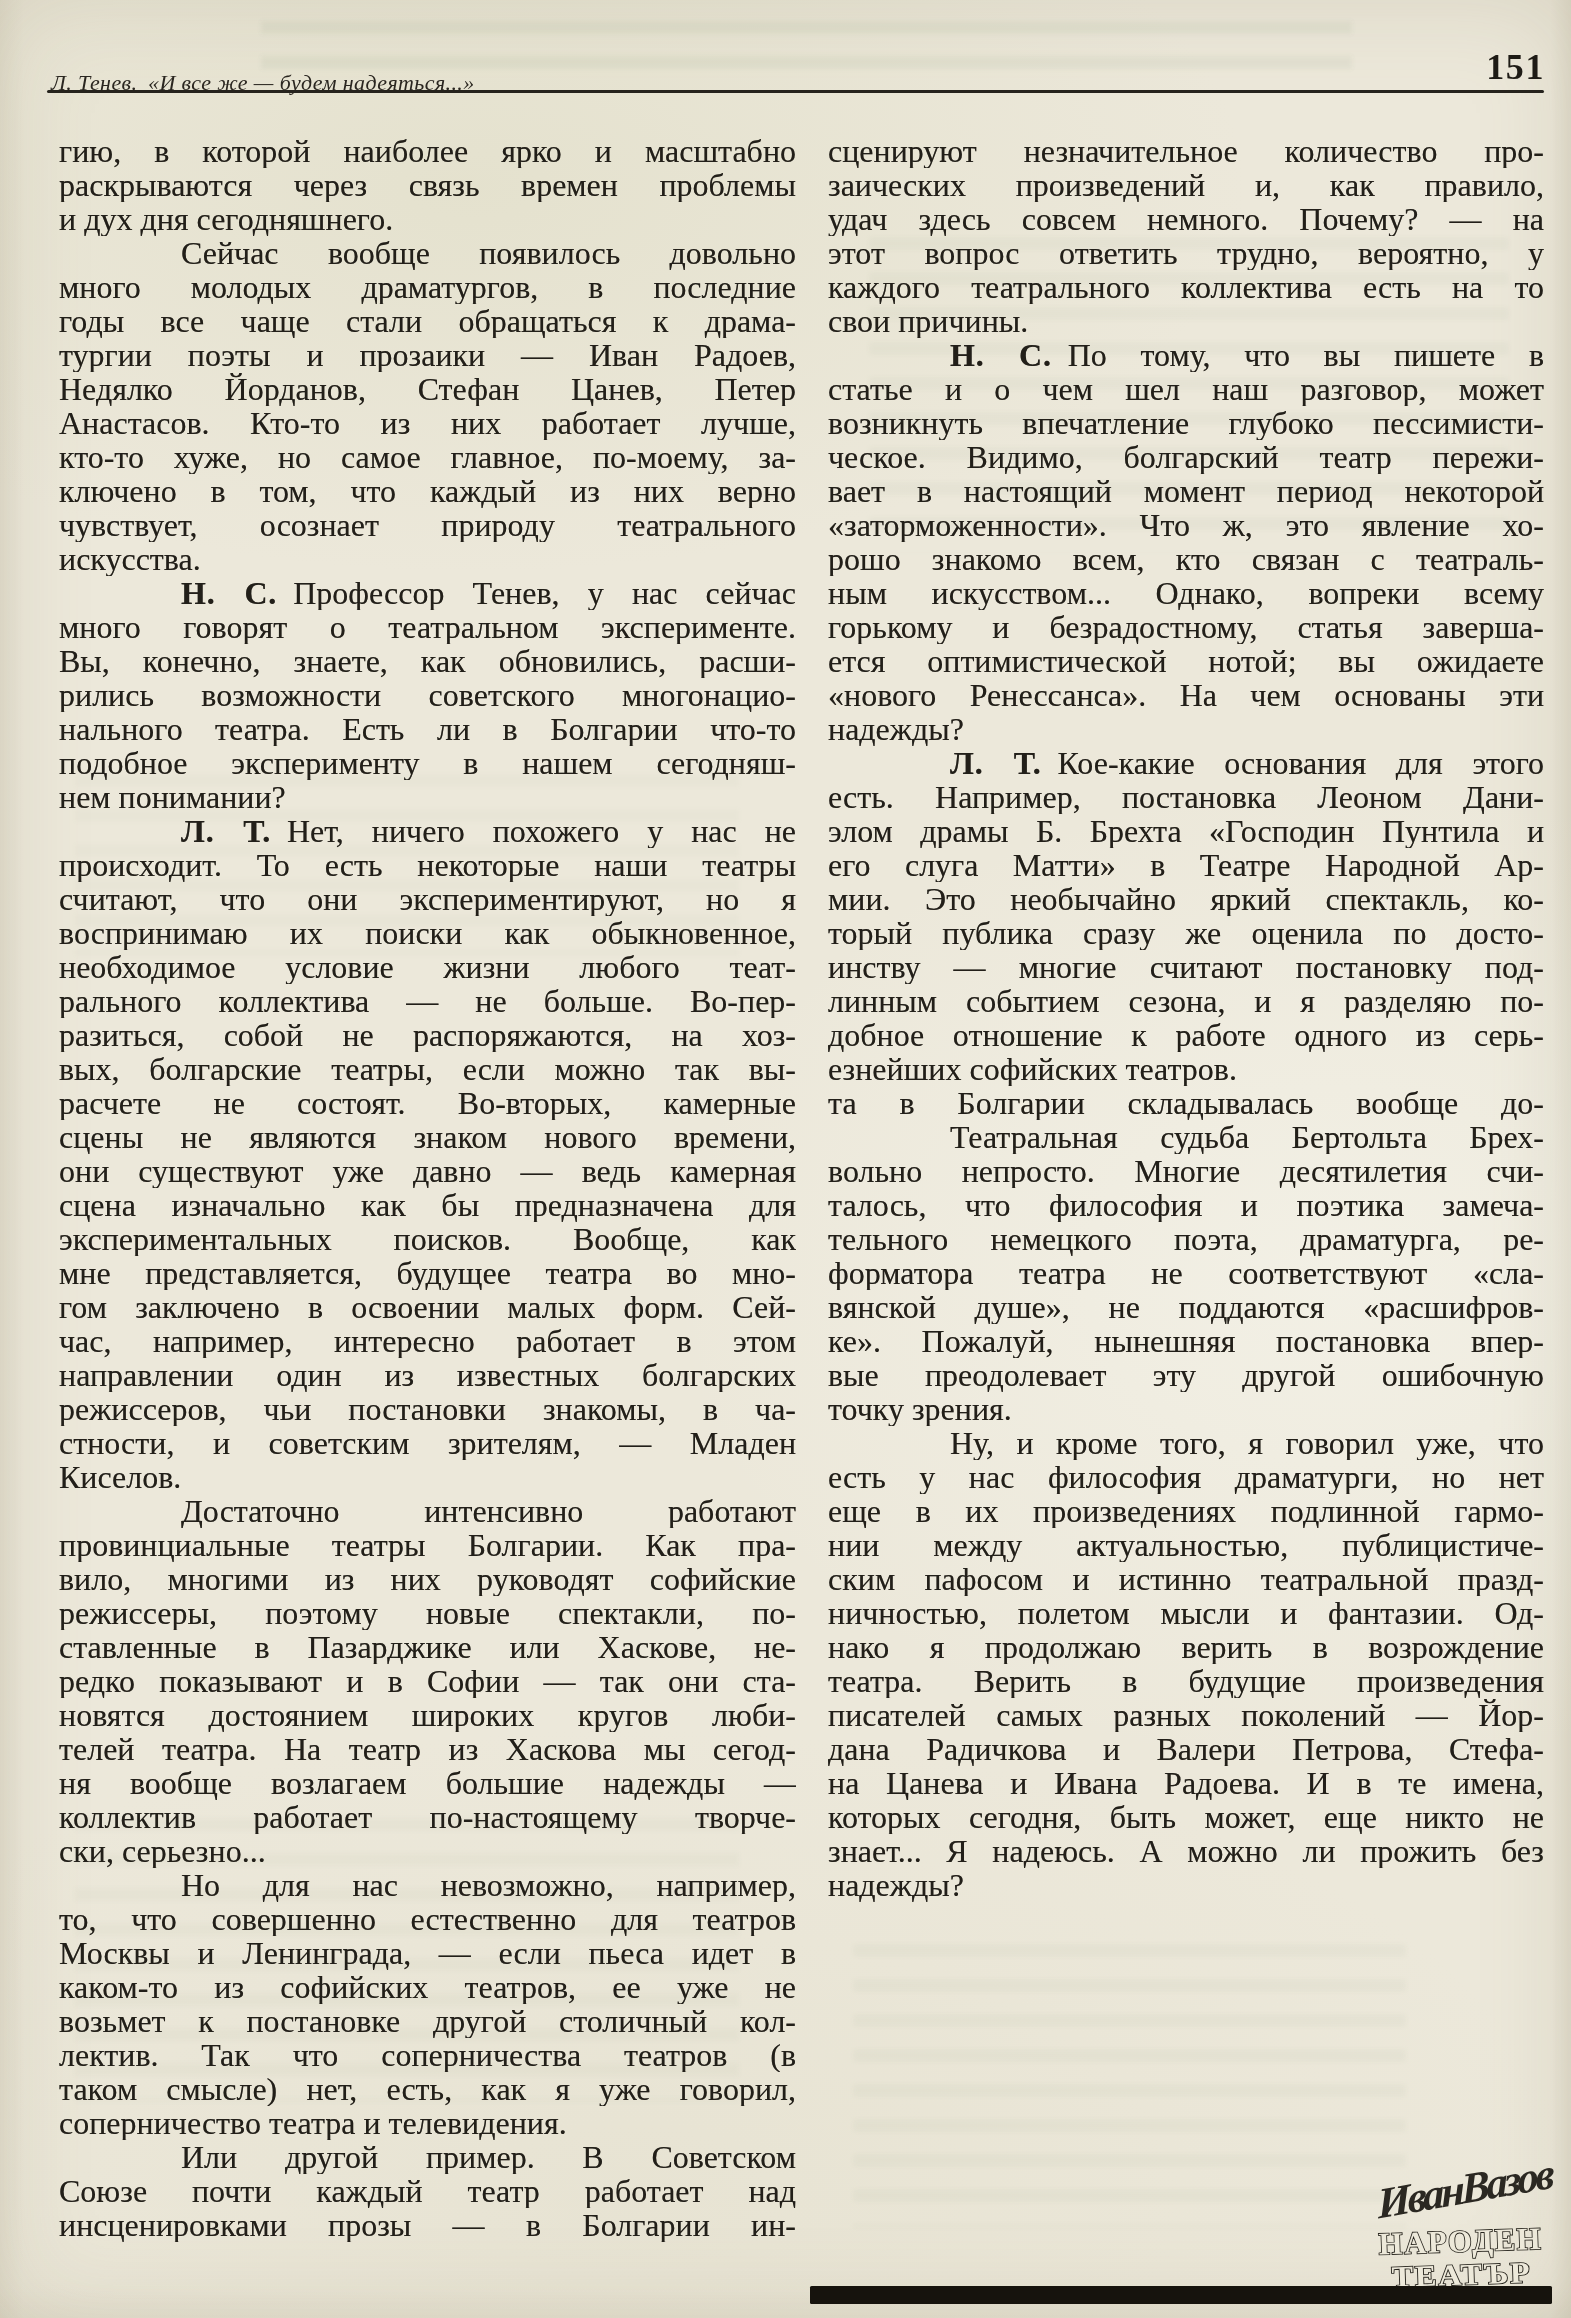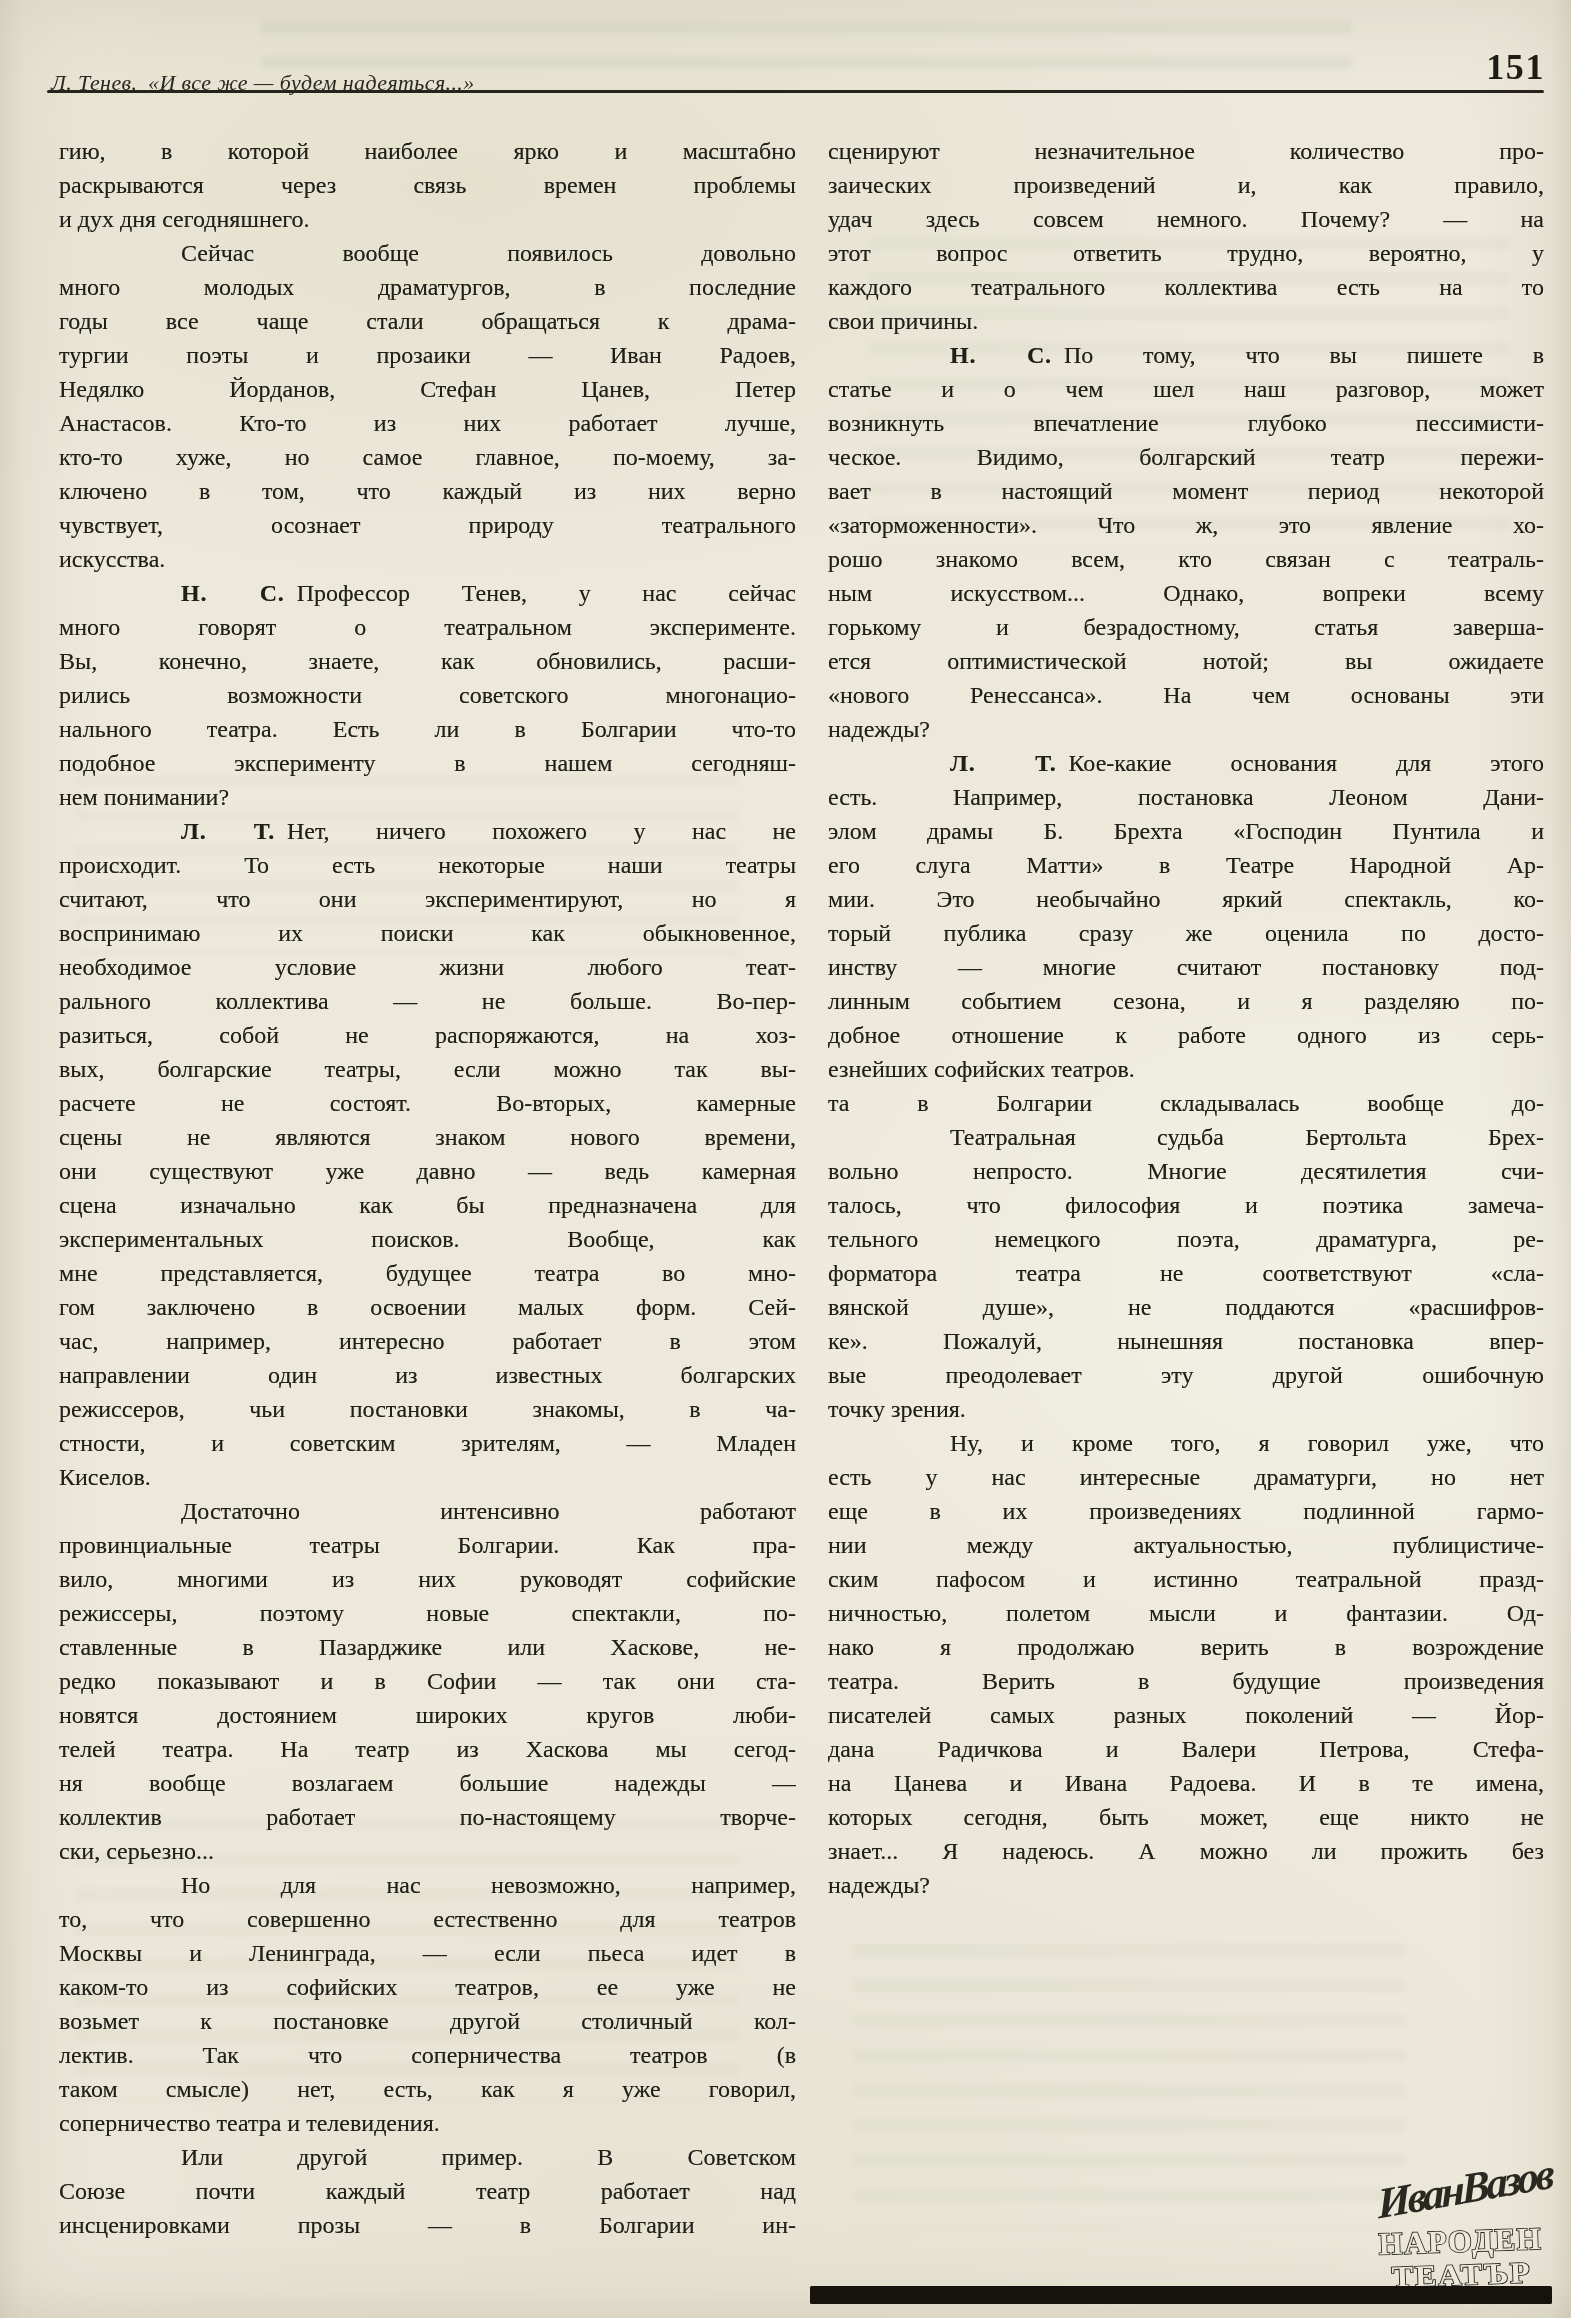--- a/index.html
+++ b/index.html
@@ -15,21 +15,21 @@
       linear-gradient(270deg, rgba(150,140,110,.12) 0, rgba(0,0,0,0) 20.5px),
       linear-gradient(0deg, rgba(150,140,110,.08) 0, rgba(0,0,0,0) 32px);
     box-shadow:inset 0 0 95px rgba(130,118,84,.18);
     color:#23201a;
   }
   .running-head{position:absolute;left:51px;top:55px;font-size:22px;letter-spacing:0.4px;white-space:nowrap;color:#2a2620;margin-top:15px;}
   .running-head .author{font-style:italic;}
   .running-head .quote{font-style:italic;margin-left:4.7px;}
   .page-num{position:absolute;top:46px;left:1460px;width:85px;text-align:right;font-size:36px;font-weight:bold;letter-spacing:1.6px;color:#1e1b15;}
   .head-rule{position:absolute;left:47px;top:90px;width:1497px;height:3.2px;background:#26231d;border-radius:1.6px;}
-  .col{position:absolute;top:134px;font-size:24px;line-height:34px;color:#221f19;text-shadow:0 0 0.5px rgba(34,31,25,.55);}
+  .col{position:absolute;top:134px;font-size:32px;line-height:34px;color:#221f19;text-shadow:0 0 0.5px rgba(34,31,25,.55);}
   .col-left{left:59px;width:737px;}
   .col-right{left:828px;width:716px;}
   .line{height:34px;overflow:hidden;text-align:justify;text-align-last:justify;white-space:normal;}
   .line.in{padding-left:122px;}
   .line.end{text-align-last:left;}
   .line b{font-weight:bold;letter-spacing:0.8px;}
   .stamp{position:absolute;left:1373px;top:2167px;width:174px;height:126px;transform:rotate(-2deg);}
   .stamp .sig{
     position:absolute;left:4.7px;top:-1.6px;width:166px;
     font-size:43px;font-style:italic;font-weight:bold;letter-spacing:-3.2px;
@@ -164,21 +164,21 @@
       <div class="line in">Театральная судьба Бертольта Брех-</div>
       <div class="line">вольно непросто. Многие десятилетия счи-</div>
       <div class="line">талось, что философия и поэтика замеча-</div>
       <div class="line">тельного немецкого поэта, драматурга, ре-</div>
       <div class="line">форматора театра не соответствуют «сла-</div>
       <div class="line">вянской душе», не поддаются «расшифров-</div>
       <div class="line">ке». Пожалуй, нынешняя постановка впер-</div>
       <div class="line">вые преодолевает эту другой ошибочную</div>
       <div class="line end">точку зрения.</div>
       <div class="line in">Ну, и кроме того, я говорил уже, что</div>
-      <div class="line">есть у нас интересные драматурги, но нет</div>
+      <div class="line">есть у нас философия драматурги, но нет</div>
       <div class="line">еще в их произведениях подлинной гармо-</div>
       <div class="line">нии между актуальностью, публицистиче-</div>
       <div class="line">ским пафосом и истинно театральной празд-</div>
       <div class="line">ничностью, полетом мысли и фантазии. Од-</div>
       <div class="line">нако я продолжаю верить в возрождение</div>
       <div class="line">театра. Верить в будущие произведения</div>
       <div class="line">писателей самых разных поколений — Йор-</div>
       <div class="line">дана Радичкова и Валери Петрова, Стефа-</div>
       <div class="line">на Цанева и Ивана Радоева. И в те имена,</div>
       <div class="line">которых сегодня, быть может, еще никто не</div>

